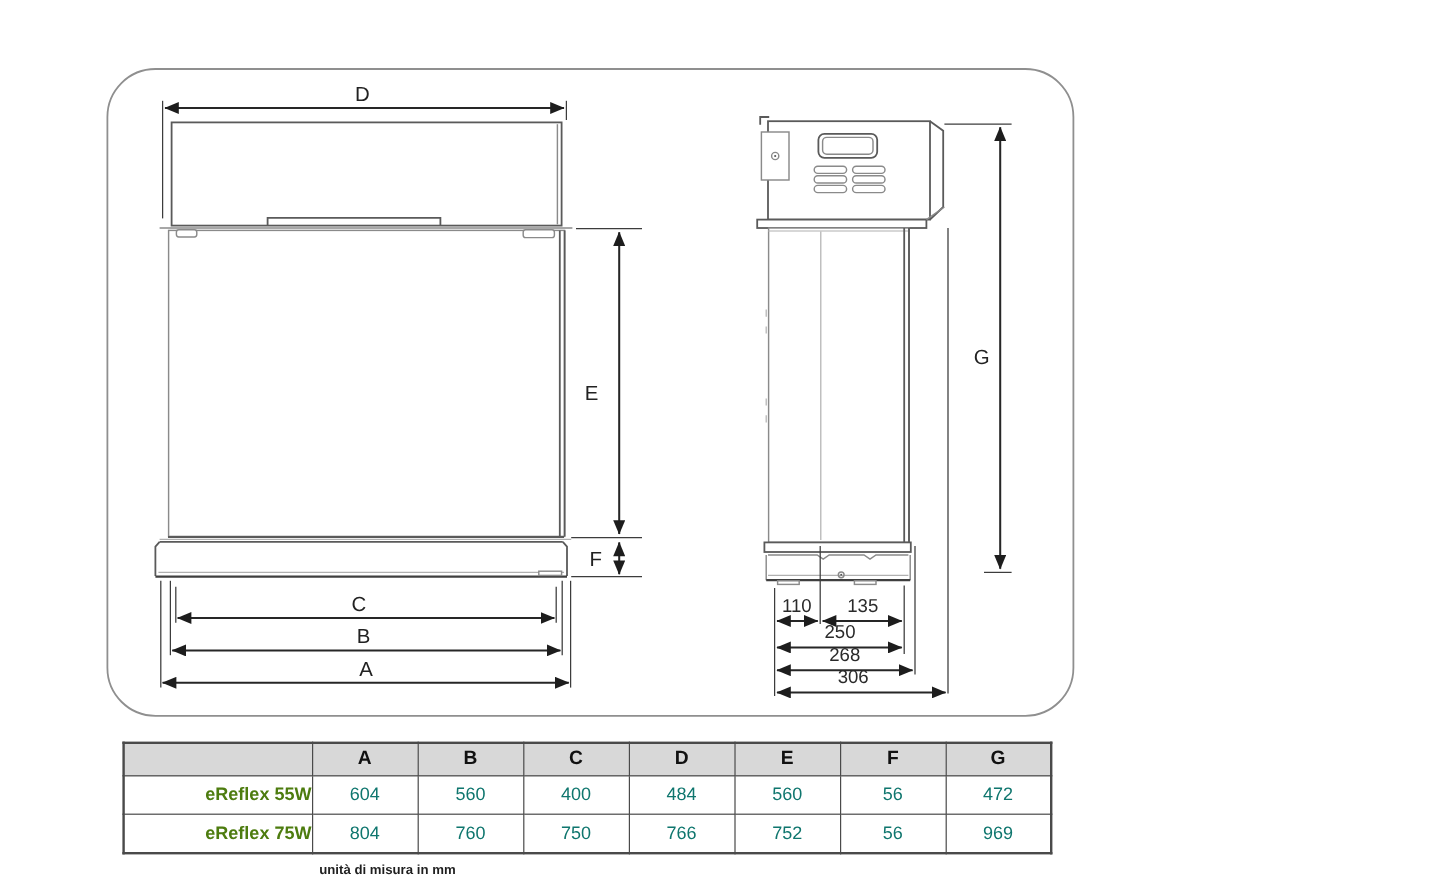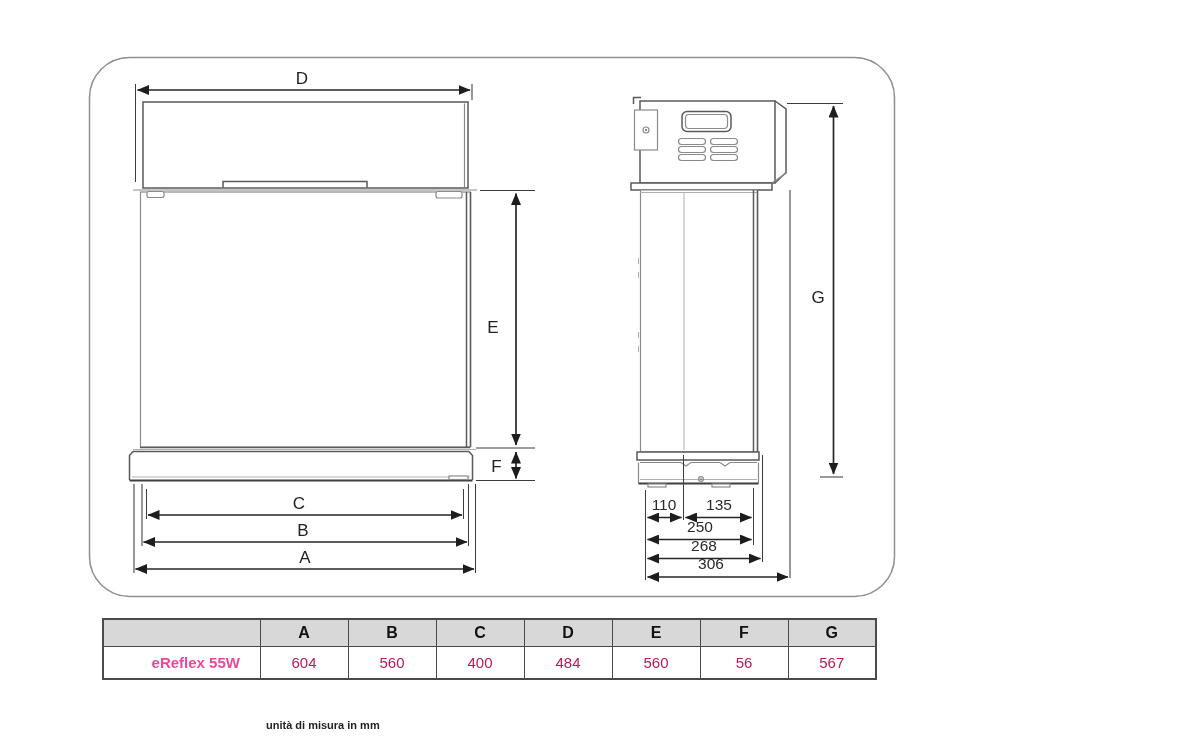--- a/index.html
+++ b/index.html
@@ -15,23 +15,23 @@
   .ext{stroke:#3c3c3c;stroke-width:1.05;fill:none;}
   .dim{stroke:#262626;stroke-width:1.7;fill:none;}
   .fillw{fill:#ffffff;}
   .lbl{font:17px "Liberation Sans",sans-serif;fill:#222;text-anchor:middle;}
   .num{font:15.5px "Liberation Sans",sans-serif;fill:#2a2a2a;text-anchor:middle;}
 
   
   .dim-table{position:absolute;left:102px;top:618px;border-collapse:collapse;
              table-layout:fixed;border:2px solid #4a4a4a;background:#fff;}
   .dim-table td{border:1.5px solid #4a4a4a;text-align:center;
-                font-size:15px;color:#be185d;height:31px;padding:0;}
+                font-size:15px;color:#0f766e;height:31px;padding:0;}
   .dim-table tr.head td{background:#d8d8d8;font-weight:bold;font-size:16px;height:26px;color:#111;}
-  .dim-table td.rowlabel{text-align:center;padding-left:28px;font-weight:bold;color:#ec4899;}
+  .dim-table td.rowlabel{text-align:right;padding-left:28px;font-weight:bold;color:#4d7c0f;}
 
   .caption{position:absolute;left:266px;top:719px;font-size:11px;
            font-weight:bold;color:#1f1f1f;}
 </style>
 </head>
 <body>
 
 <div class="canvas">
 
   <svg width="1200" height="738" viewBox="0 0 1200 738">
@@ -206,20 +206,30 @@
         <td>G</td>
       </tr>
       <tr>
         <td class="rowlabel">eReflex 55W</td>
         <td>604</td>
         <td>560</td>
         <td>400</td>
         <td>484</td>
         <td>560</td>
         <td>56</td>
-        <td>567</td>
+        <td>472</td>
+      </tr>
+      <tr>
+        <td class="rowlabel">eReflex 75W</td>
+        <td>804</td>
+        <td>760</td>
+        <td>750</td>
+        <td>766</td>
+        <td>752</td>
+        <td>56</td>
+        <td>969</td>
       </tr>
     </tbody>
   </table>
 
   <div class="caption">unità di misura in mm</div>
 
 </div>
 
 </body></html>

